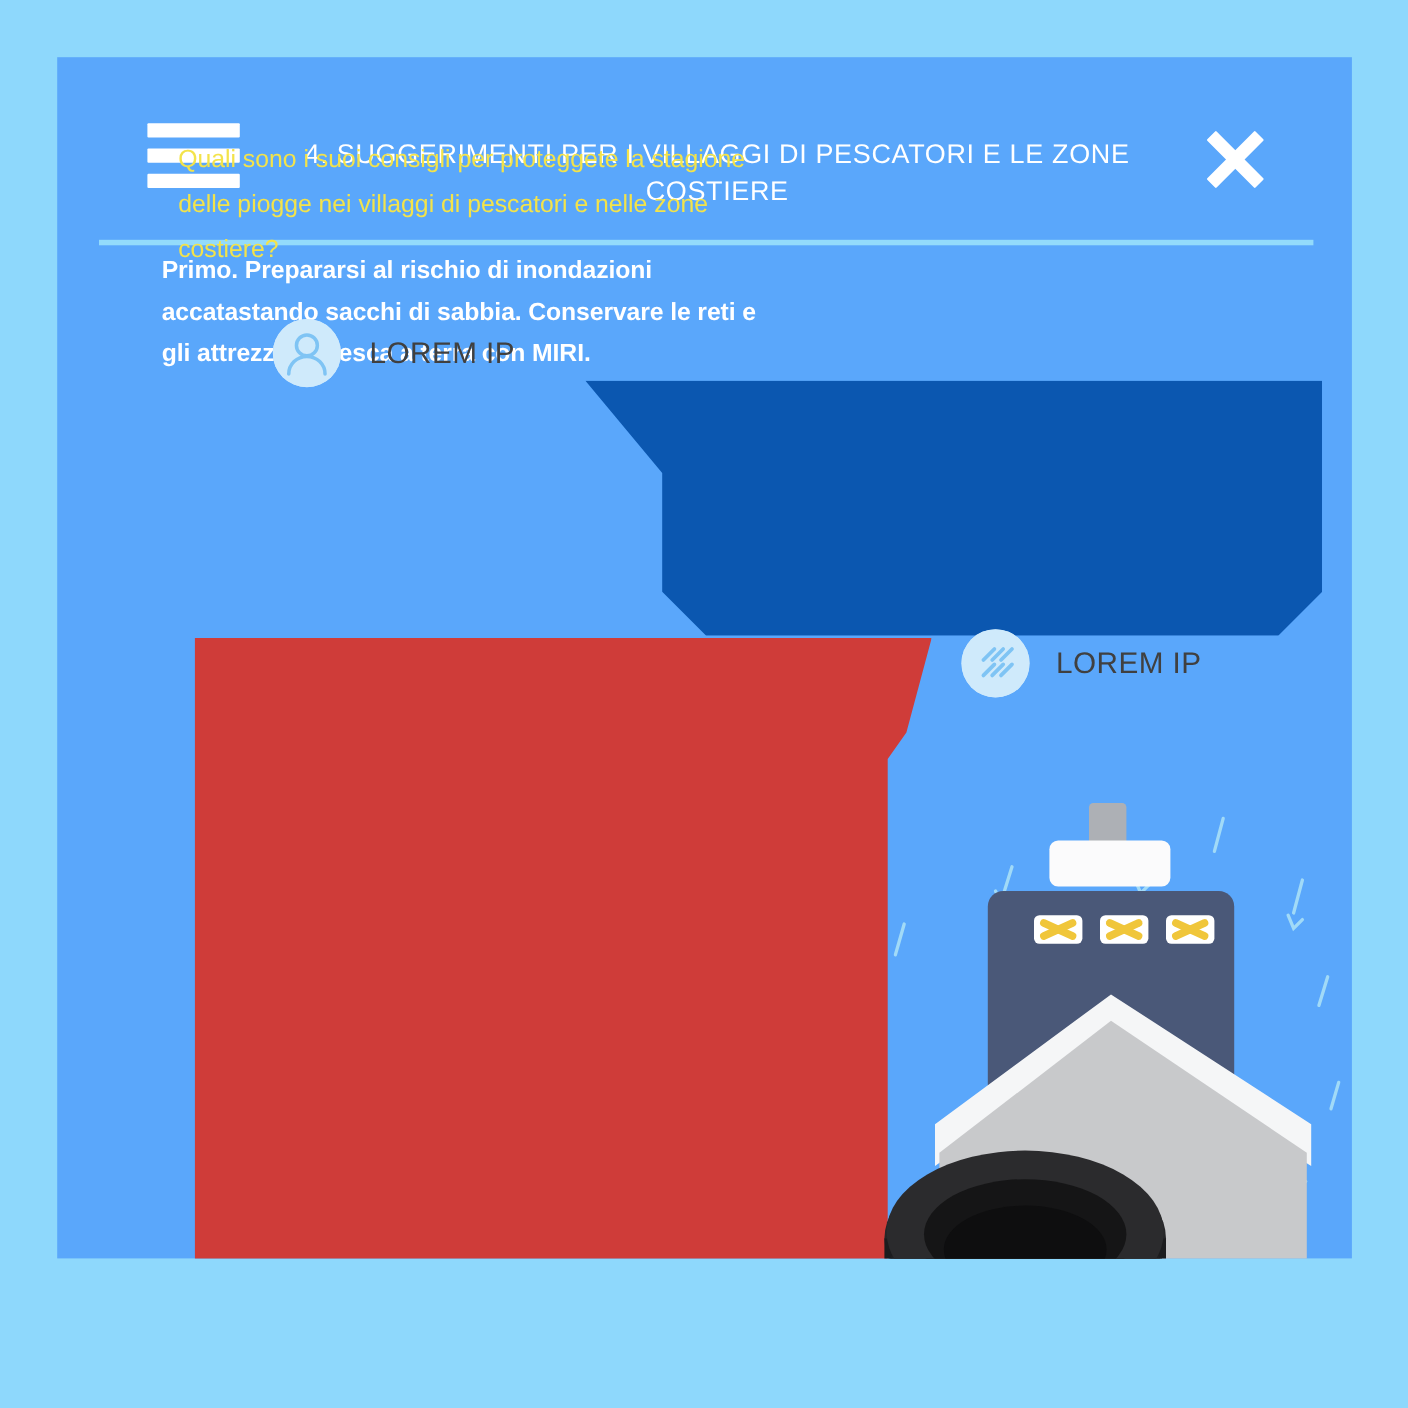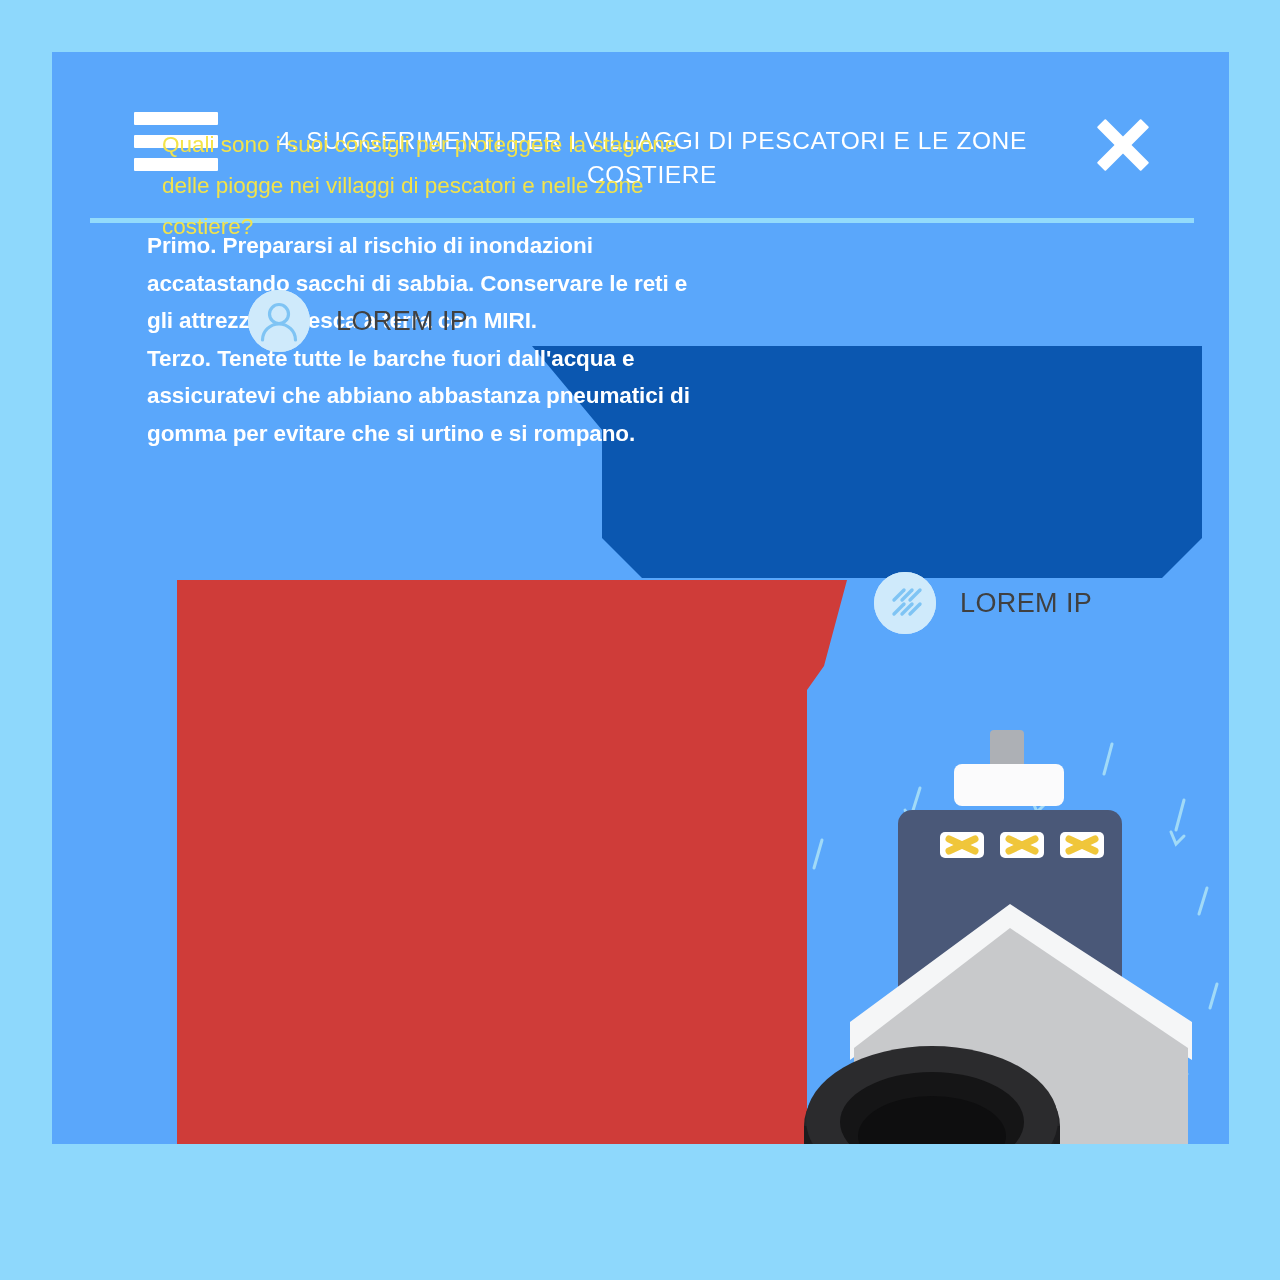--- a/index.html
+++ b/index.html
@@ -275,21 +275,20 @@
             <line x1="36" y1="42" x2="46" y2="32"></line>
           </g>
         </svg>
       </div>
       <div class="speaker-name">LOREM IP</div>
     </div>
 
     <div id="answer-bubble"></div>
     <div id="answer-text">
       <p>Primo. Prepararsi al rischio di inondazioni accatastando sacchi di sabbia. Conservare le reti e gli attrezzi da pesca a terra con MIRI.</p>
-      <p>Terzo. Tenete tutte le barche fuori dall'acqua e assicuratevi che abbiano abbastanza pneumatici di gomma per evitare che si urtino e si rompano.</p>
     </div>
 
     <div id="illustration">
       <svg width="437" height="588" viewBox="0 0 437 588" aria-hidden="true">
 
         <g stroke="#a9e0f7" stroke-width="3" stroke-linecap="round" fill="none" opacity="0.9">
           <line x1="128" y1="96" x2="118" y2="128"></line>
           <line x1="188" y1="76" x2="178" y2="108"></line>
           <line x1="253" y1="82" x2="246" y2="106"></line>
           <line x1="320" y1="52" x2="312" y2="82"></line>

